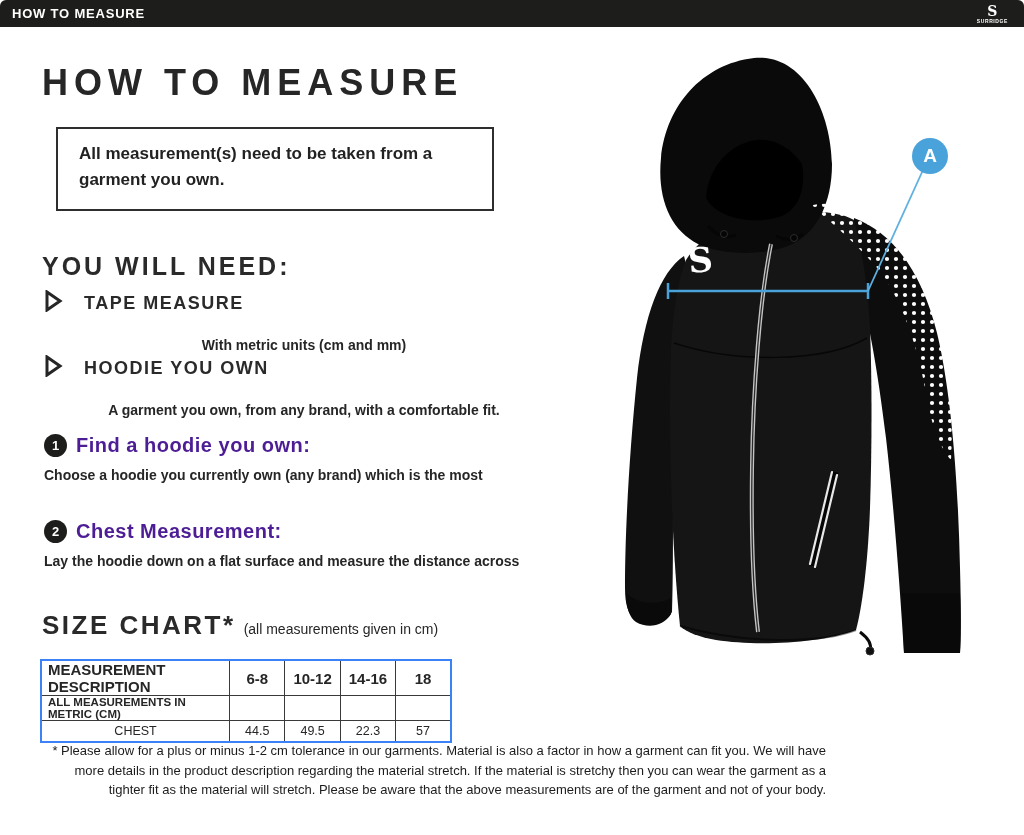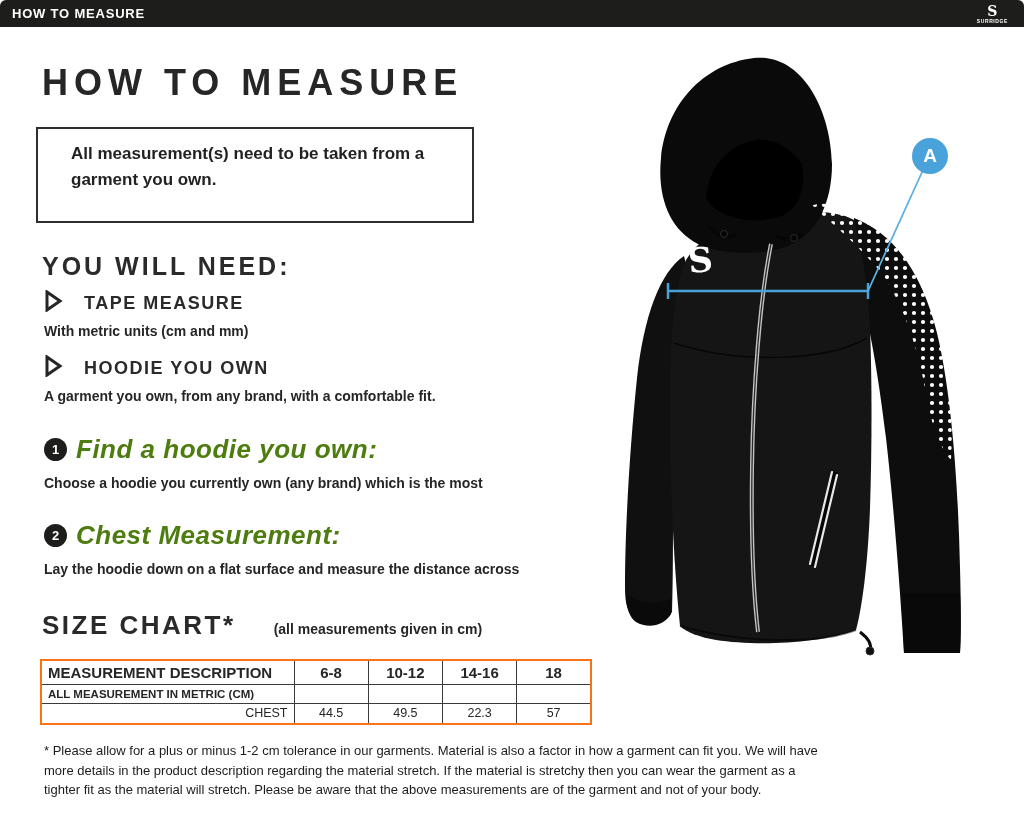--- a/index.html
+++ b/index.html
@@ -13,65 +13,65 @@
   .topbar-title { color:#fff; font-weight:bold; font-size:13px; letter-spacing:0.8px; }
   .brand { display:flex; flex-direction:column; align-items:center; line-height:1; padding-right:4px; }
   .brand-s { color:#fff; font-weight:bold; font-size:14px; font-family:"DejaVu Serif", serif; }
   .brand-name { color:#fff; font-size:5px; letter-spacing:0.6px; font-weight:bold; margin-top:1px; }
 
   
   .page-title { position:absolute; left:42px; top:62px; font-size:36px; font-weight:bold;
                 letter-spacing:6px; color:#262626; }
 
   
-  .notice-box { position:absolute; left:36px; top:127px; width:438px; height:96px;
-                border:2px solid #2e2e2e; padding:12px 33px; }
+  .notice-box { position:absolute; left:56px; top:127px; width:438px; height:84px;
+                border:2px solid #2e2e2e; padding:12px 21px; }
   .notice-line { font-size:17px; font-weight:bold; line-height:1.55; color:#222; }
 
   
   .need-heading { position:absolute; left:42px; top:252px; font-size:25px; font-weight:bold;
                   letter-spacing:3px; color:#2a2a2a; }
   .need-item { position:absolute; left:44px; width:520px; }
   .need-item.item-0 { top:290px; }
   .need-item.item-1 { top:355px; }
   .need-row { display:flex; align-items:center; gap:21px; }
   .need-label { font-size:18px; font-weight:bold; letter-spacing:1.5px; color:#2a2a2a; }
-  .need-desc { font-size:14px; font-weight:bold; color:#262626; margin-top:7px; }
+  .need-desc { font-size:14px; font-weight:bold; color:#262626; margin-top:21px;text-align:center; }
 
   
   .step { position:absolute; left:44px; width:530px; }
   .step.step-0 { top:434px; }
   .step.step-1 { top:520px; }
   .step-head { display:flex; align-items:center; gap:9px; }
   .step-num { width:23px; height:23px; border-radius:50%; background:#1d1d1b; color:#fff;
               font-size:13px; font-weight:bold; display:flex; align-items:center; justify-content:center; }
-  .step-title { font-size:26px; font-weight:bold; color:#4d7c0f; letter-spacing:0.5px;font-style:italic; }
+  .step-title { font-size:20px; font-weight:bold; color:#4c1d95; letter-spacing:0.5px; }
   .step-body { margin-top:7px; }
   .step-line { font-size:14px; font-weight:bold; line-height:1.58; color:#262626; }
 
   
-  .chart-heading-row { position:absolute; left:42px; top:610px; display:flex; align-items:flex-end; gap:19px; }
+  .chart-heading-row { position:absolute; left:42px; top:610px; display:flex; align-items:flex-end; gap:8px; }
   .chart-heading { font-size:26px; font-weight:bold; letter-spacing:2.5px; color:#2a2a2a; }
-  .chart-subtitle { font-size:14px; font-weight:bold; color:#262626; padding-bottom:4px;margin-left:19px; }
-
-  table.size-table { position:absolute; left:40px; top:659px; width:552px; border-collapse:collapse;
-                     border:2px solid #f97316; table-layout:fixed; }
+  .chart-subtitle { font-size:14px; font-weight:normal; color:#262626; padding-bottom:4px; }
+
+  table.size-table { position:absolute; left:40px; top:659px; width:412px; border-collapse:collapse;
+                     border:2px solid #3b82f6; table-layout:fixed; }
   table.size-table td, table.size-table th { border:1.5px solid #3a3a3a; padding:0 6px; }
   col.c-desc { width:46%; }
   tr.head-row th { font-size:15px; font-weight:bold; height:24px; }
   th.desc-hd { text-align:left; }
   th.size-hd { text-align:center; }
   tr.metric-row td { font-size:11.5px; font-weight:bold; height:19px; text-align:left; }
   tr.value-row td { font-size:12.5px; font-weight:normal; height:21px; }
-  td.row-label { text-align:right; }
+  td.row-label { text-align:center; }
   td.cell-val { text-align:center; }
 
   
   .footnote { position:absolute; left:44px; top:741px; width:782px; }
-  .footnote-line { font-size:13px; line-height:1.5; color:#1c1c1c; }
+  .footnote-line { font-size:13px; line-height:1.5; color:#1c1c1c;text-align:right; }
 
   
   .jacket-wrap { position:absolute; left:604px; top:48px; width:420px; height:612px; }
   .a-badge { position:absolute; left:912px; top:138px; width:36px; height:36px; border-radius:50%;
              background:#4aa2da; color:#fff; font-weight:bold; font-size:19px;
              display:flex; align-items:center; justify-content:center; }
 </style>
 </head>
 <body>
 
@@ -153,21 +153,21 @@
       </colgroup>
     <tbody>
         <tr class="head-row">
       <th class="desc-hd">MEASUREMENT DESCRIPTION</th>
       <th class="size-hd">6-8</th>
       <th class="size-hd">10-12</th>
       <th class="size-hd">14-16</th>
       <th class="size-hd">18</th>
     </tr>
     <tr class="metric-row">
-      <td class="row-label">ALL MEASUREMENT IN METRIC (CM)</td>
+      <td class="row-label">ALL MEASUREMENTS IN METRIC (CM)</td>
       <td class="cell-val"></td>
       <td class="cell-val"></td>
       <td class="cell-val"></td>
       <td class="cell-val"></td>
     </tr>
     <tr class="value-row">
       <td class="row-label">CHEST</td>
       <td class="cell-val">44.5</td>
       <td class="cell-val">49.5</td>
       <td class="cell-val">22.3</td>

